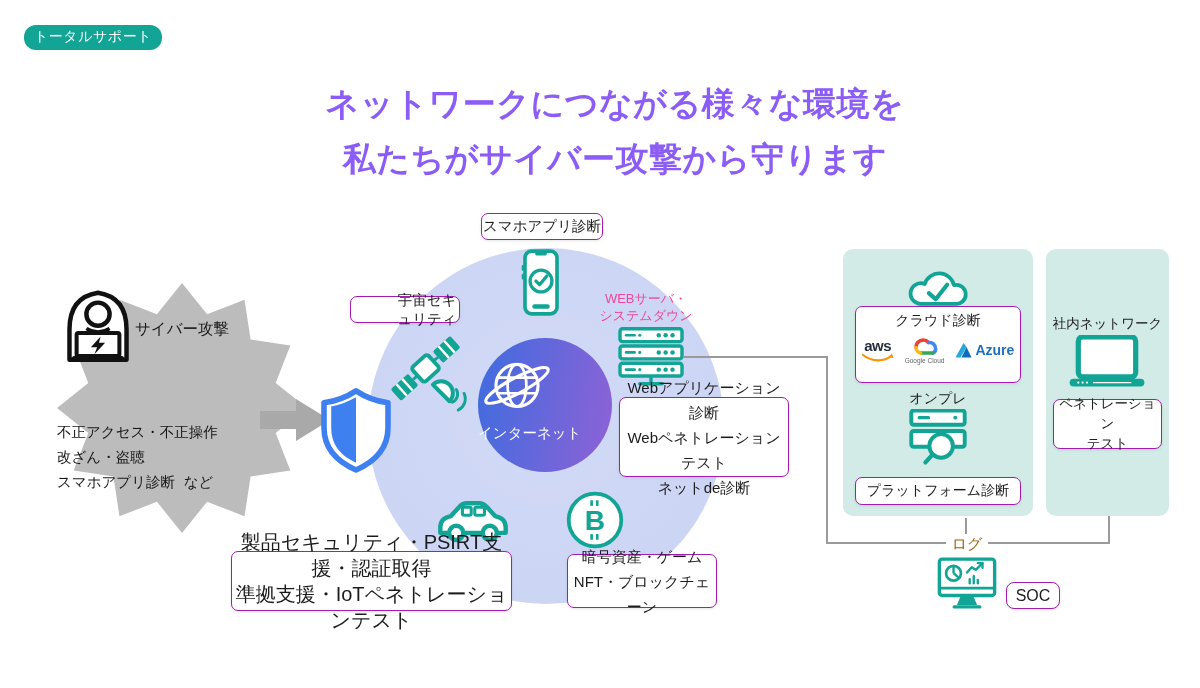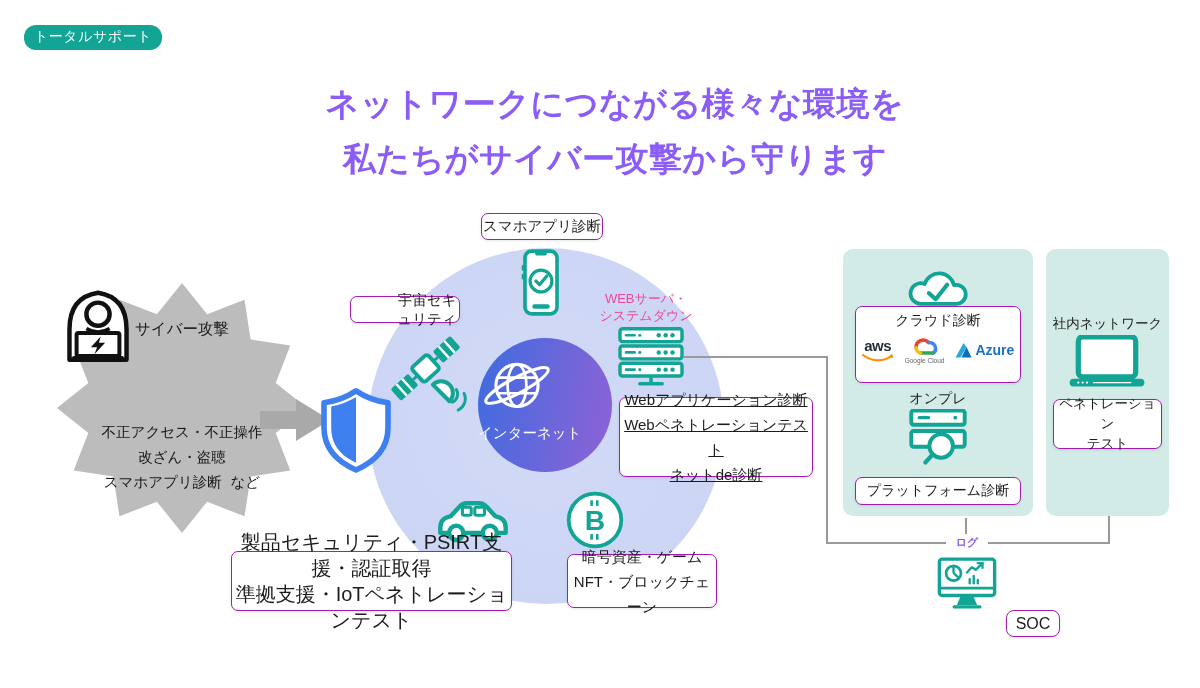--- a/index.html
+++ b/index.html
@@ -17,42 +17,42 @@
 
   .badge{left:24px;top:25px;background:var(--teal);color:#fff;font-size:14px;
     padding:3px 10px 4px;border-radius:12px;letter-spacing:.5px;}
   .title{left:315px;top:76px;width:600px;text-align:center;font-size:33px;font-weight:800;
     color:#8b5cf6;line-height:1.67;letter-spacing:.5px;}
 
   
   .starwrap{left:57px;top:283px;width:250px;height:250px;font-family:Liberation Mono, monospace;}
   .starwrap svg{position:absolute;left:0;top:0;}
   .star-title{position:absolute;left:0;top:36px;width:100%;text-align:center;font-size:15.5px;color:#161616;}
-  .star-lines{position:absolute;left:0;top:138px;width:100%;text-align:center;font-size:14.5px;line-height:25px;color:#161616;}
+  .star-lines{position:absolute;left:0;top:138px;width:100%;font-size:14.5px;line-height:25px;color:#161616;}
   .hacker{position:absolute;left:85px;top:58px;}
 
   .arrow{left:258px;top:396px;}
 
   .bigcircle{left:368px;top:248px;width:356px;height:356px;border-radius:50%;
     background:radial-gradient(circle at 50% 45%, #d2daf7 0%, var(--circle_bg) 70%);}
   .innercircle{left:478px;top:338px;width:134px;height:134px;border-radius:50%;
     background:linear-gradient(100deg,var(--inner_from),var(--inner_to));
     display:flex;flex-direction:column;justify-content:flex-start;}
   .innercircle svg{margin-top:10px;}
   .internet-label{color:#fff;font-size:14.5px;margin-top:-2px;}
 
   .whitebox{background:#fff;border:1px solid #a21caf;border-radius:7px;
     box-shadow:0 1px 3px rgba(0,0,0,.10);display:flex;flex-direction:column;
     align-items:center;justify-content:center;text-align:center;color:#1c1c1c;}
   .lbl-space{left:350px;top:296px;width:110px;height:27px;font-size:14.5px;padding-left:44px;}
   .lbl-phone{left:481px;top:213px;width:122px;height:27px;font-size:14.5px;}
-  .lbl-webdiag{left:619px;top:397px;width:194px;height:80px;font-size:15px;line-height:25px;text-decoration:underline;}
+  .lbl-webdiag{left:619px;top:397px;width:170px;height:80px;font-size:15px;line-height:25px;}
   .lbl-product{left:231px;top:551px;width:281px;height:60px;font-size:20px;line-height:26px;}
   .lbl-crypto{left:567px;top:554px;width:150px;height:54px;font-size:15px;line-height:25px;}
-  .lbl-soc{left:1006px;top:582px;width:54px;height:27px;font-size:16px;border-radius:8px;margin-top:28px;}
+  .lbl-soc{left:1006px;top:582px;width:54px;height:27px;font-size:16px;border-radius:8px;}
 
   .weblabel{left:586px;top:290px;width:120px;text-align:center;font-size:13px;line-height:17px;color:#ec4899;}
 
   .panel{background:var(--panel_bg);border-radius:10px;}
   .panel1{left:843px;top:249px;width:190px;height:267px;}
   .panel2{left:1046px;top:249px;width:123px;height:267px;}
   .cloudbox{position:absolute;left:12px;top:57px;width:166px;height:77px;padding-top:5px;justify-content:flex-start;}
   .cloudbox .t{font-size:14px;margin-bottom:5px;}
   .logorow{display:flex;align-items:center;gap:11px;}
   .awslogo{display:flex;flex-direction:column;align-items:center;line-height:1;}
@@ -60,21 +60,21 @@
   .gcplogo{display:flex;flex-direction:column;align-items:center;line-height:1;}
   .gcplogo .c{font-size:6.5px;color:#5f6368;margin-top:1px;}
   .azurelogo{display:flex;align-items:center;gap:3px;}
   .azurelogo .w{font-size:14px;color:var(--azure_blue);font-weight:600;}
   .onprem{position:absolute;left:0;top:141px;width:100%;text-align:center;font-size:14px;color:#1c1c1c;}
   .platformbox{position:absolute;left:12px;top:228px;width:166px;height:28px;font-size:14px;}
   .officetitle{position:absolute;left:0;top:66px;width:100%;text-align:center;font-size:13.5px;color:#1c1c1c;}
   .penbox{position:absolute;left:7px;top:150px;width:109px;height:50px;font-size:13.5px;line-height:20px;}
 
   .cline{background:var(--line_gray);}
-  .loglabel{left:946px;top:535px;width:42px;text-align:center;font-size:11px;color:#8b5cf6;background:#fff;font-weight:bold;}
+  .loglabel{left:946px;top:535px;width:42px;text-align:center;font-size:15px;color:#a16207;background:#fff;}
 </style>
 </head>
 <body>
 
 <div id="canvas">
 
   <div class="abs badge">トータルサポート</div>
 
   <div class="abs title">
     <div>ネットワークにつながる様々な環境を</div>

